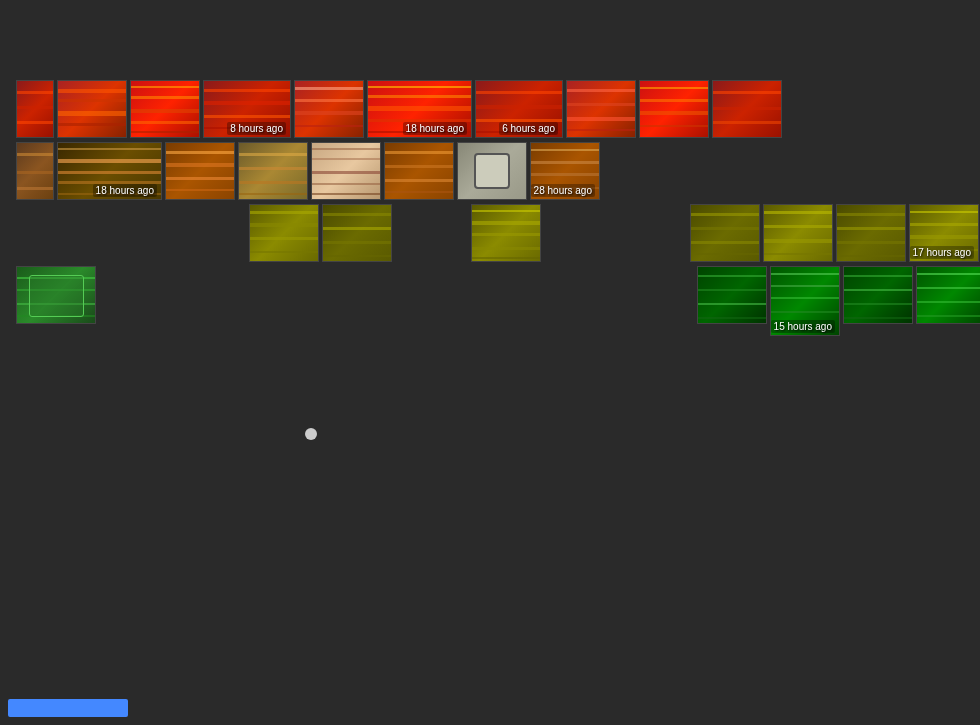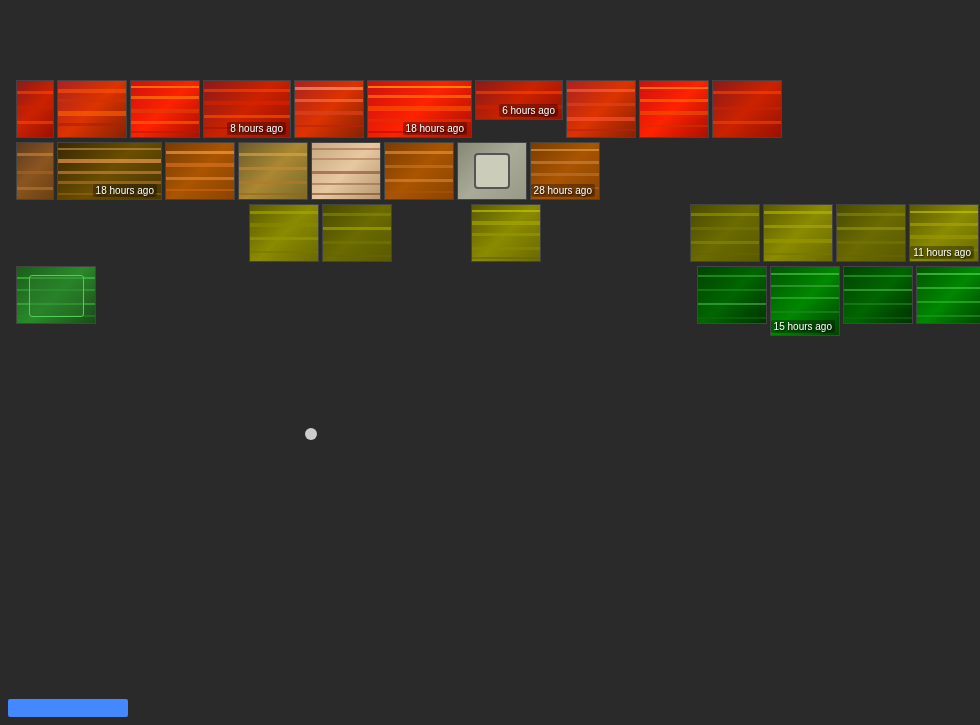--- a/index.html
+++ b/index.html
@@ -159,21 +159,21 @@
     <div class="thumb bg-red-bright" style="width:105px;height:58px;position:relative;">
       <div class="thumb-inner game-lines">
         <div class="line-h" style="top:5px;background:#ffcc00;height:2px;"></div>
         <div class="line-h" style="top:14px;background:#ff8800;height:3px;"></div>
         <div class="line-h" style="top:25px;background:#ff5500;height:5px;"></div>
         <div class="line-h" style="top:38px;background:#dd3300;height:3px;"></div>
         <div class="line-h" style="top:50px;background:#aa1100;height:2px;"></div>
       </div>
       <span class="thumb-label">18 hours ago</span>
     </div>
-    <div class="thumb bg-red-dark" style="width:88px;height:40px;position:relative;">
+    <div class="thumb bg-red-dark" style="width:88px;height:58px;position:relative;">
       <div class="thumb-inner game-lines">
         <div class="line-h" style="top:10px;background:#ff4400;height:3px;"></div>
         <div class="line-h" style="top:24px;background:#cc2200;height:4px;"></div>
         <div class="line-h" style="top:38px;background:#ff5500;height:3px;"></div>
         <div class="line-h" style="top:50px;background:#aa1100;height:2px;"></div>
       </div>
       <span class="thumb-label">6 hours ago</span>
     </div>
     <div class="thumb bg-red-med" style="width:70px;height:58px;">
       <div class="thumb-inner game-lines">
@@ -327,21 +327,21 @@
         <div class="line-h" style="top:50px;background:#666600;height:2px;"></div>
       </div>
     </div>
     <div class="thumb bg-olive-bright" style="width:70px;height:58px;position:relative;">
       <div class="thumb-inner game-lines">
         <div class="line-h" style="top:6px;background:#cccc00;height:2px;"></div>
         <div class="line-h" style="top:18px;background:#aaaa00;height:3px;"></div>
         <div class="line-h" style="top:30px;background:#999900;height:4px;"></div>
         <div class="line-h" style="top:44px;background:#888800;height:2px;"></div>
       </div>
-      <span class="thumb-label">11 hours ago</span>
+      <span class="thumb-label">17 hours ago</span>
     </div>
   </div>
 
   <div style="display:flex;flex-direction:row;margin-left:8px;gap:3px;">
 
     <div class="thumb" style="width:80px;height:58px;background:linear-gradient(135deg,#1a5c1a 0%,#2a8a2a 50%,#1a4a1a 100%);">
       <div class="thumb-inner">
         <div class="line-h" style="top:10px;background:#44cc44;height:2px;"></div>
         <div class="line-h" style="top:22px;background:#33aa33;height:2px;"></div>
         <div class="line-h" style="top:36px;background:#44bb44;height:2px;"></div>

